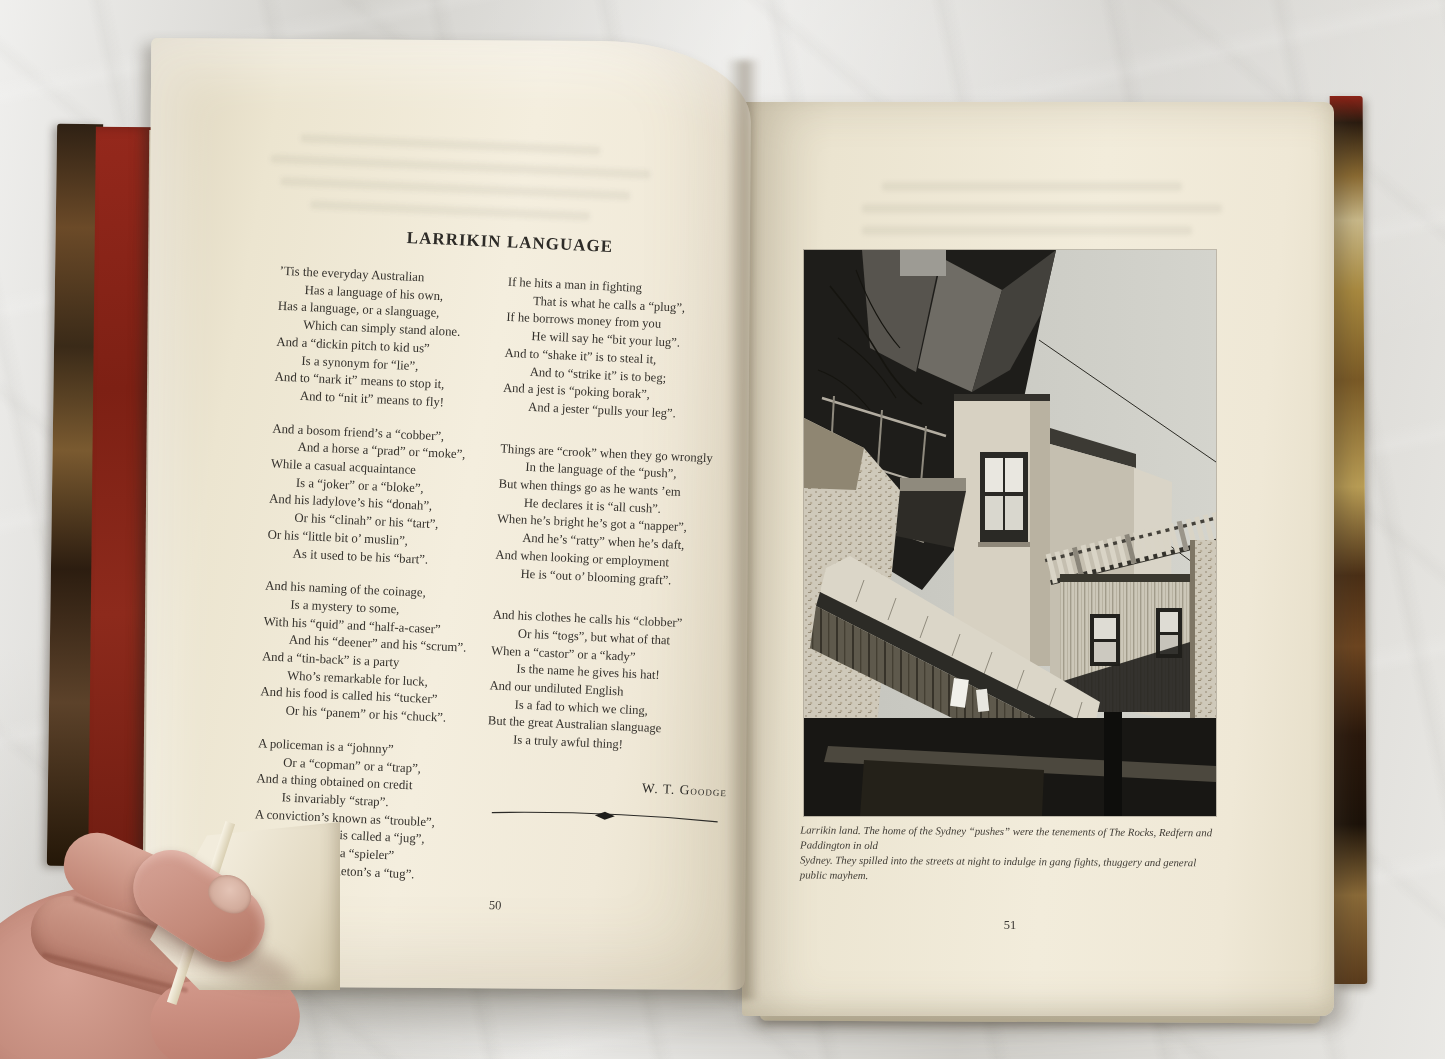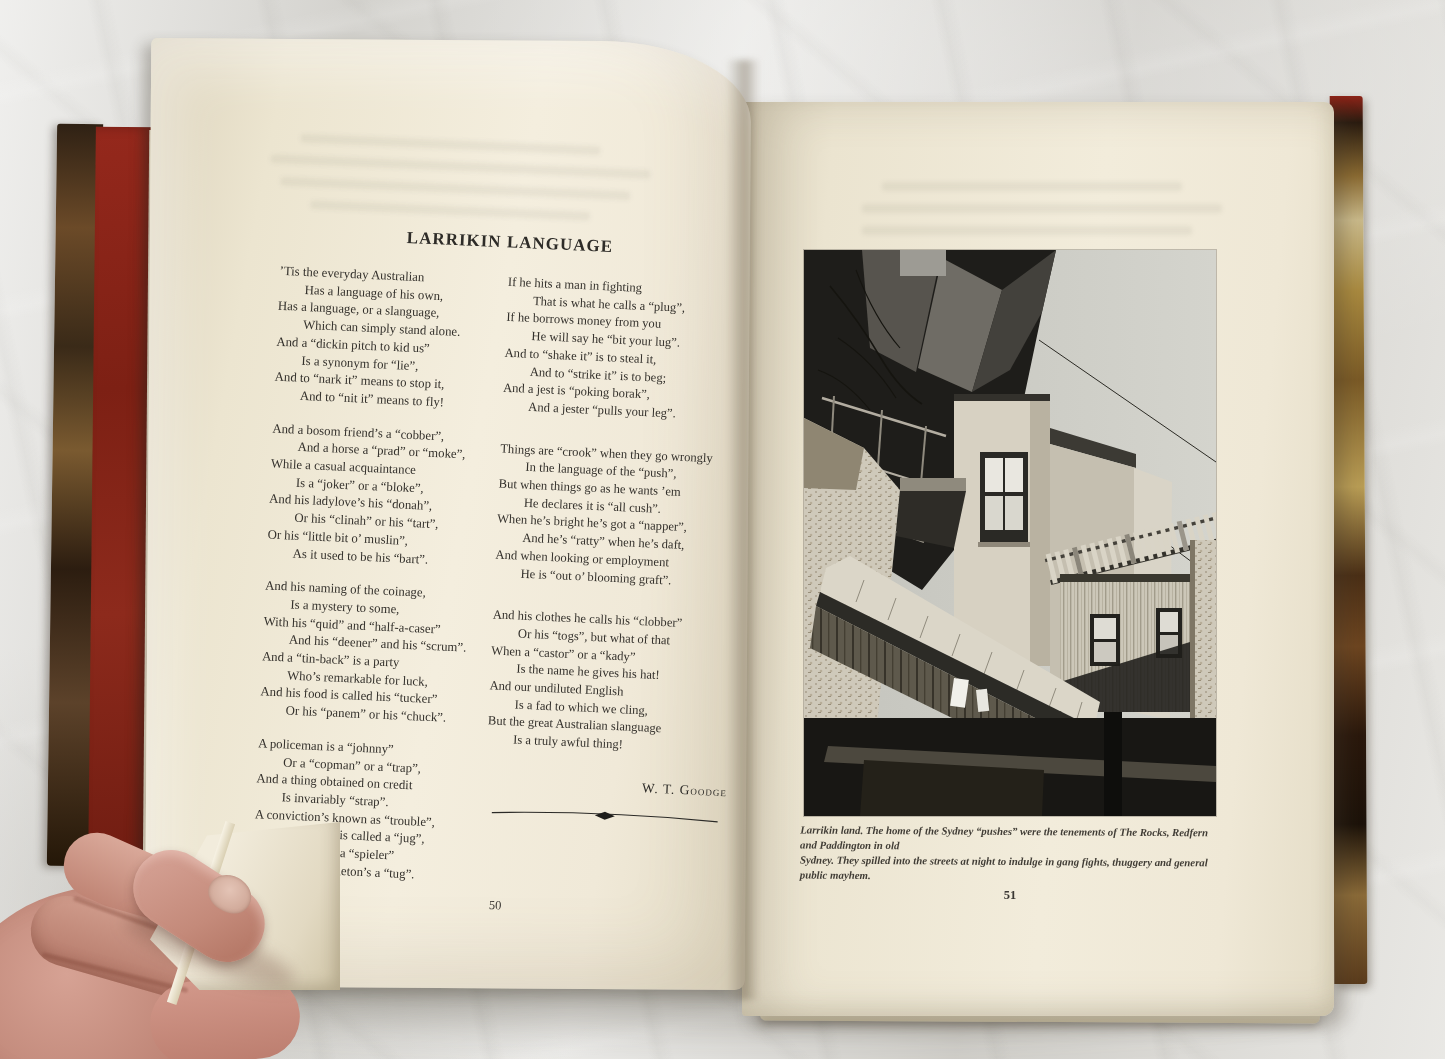--- a/index.html
+++ b/index.html
@@ -26,21 +26,21 @@
   .cover-page-edge{position:absolute;left:146px;top:130px;width:14px;height:748px;transform:rotate(.5deg);
     background:linear-gradient(90deg,#efe7d2,#d9cfb4);}
   
   .cover-marble-right{position:absolute;left:1332px;top:96px;width:33px;height:888px;transform:rotate(-.3deg);
     background:linear-gradient(#8c2418 0%, #2a1c10 3%, #8a6a32 9%, #c9b98a 14%, #a8893f 22%, #7a5a26 32%, #b99d55 44%, #4a2f16 54%, #6d4520 62%, #2a180c 72%, #1c1209 82%, #8a6a38 90%, #5a3b1c 100%);
     box-shadow:3px 4px 8px rgba(70,60,45,.4);border-radius:0 3px 3px 0;}
   
   .page-right{position:absolute;left:742px;top:102px;width:592px;height:914px;
     background:linear-gradient(95deg,#d9d1bb 0%,#ebe4d0 14%,#f2ecdb 55%,#efe8d6 82%,#e4dcc6 100%);
     border-radius:4px 10px 12px 4px;
-    box-shadow:10px 10px 18px rgba(70,60,45,.30), inset 30px 0 45px rgba(120,105,80,.22), inset -6px -8px 18px rgba(140,125,95,.18);font-weight:bold;}
+    box-shadow:10px 10px 18px rgba(70,60,45,.30), inset 30px 0 45px rgba(120,105,80,.22), inset -6px -8px 18px rgba(140,125,95,.18);}
   .under-pages{position:absolute;left:760px;top:1008px;width:560px;height:14px;transform:rotate(.3deg);
     background:linear-gradient(#efe8d4,#cdc3a6);border-radius:0 0 6px 6px;box-shadow:0 4px 8px rgba(70,60,45,.35);}
   .page-left{position:absolute;left:148px;top:40px;width:600px;height:948px;transform:rotate(.4deg);
     background:linear-gradient(100deg,#ddd4bd 0%,#ece5d0 18%,#f4eede 52%,#f0e9d8 78%,#e3dbc4 100%);
     border-radius:6px 150px 10px 8px / 6px 80px 10px 8px;
     box-shadow:-8px 6px 14px rgba(60,52,40,.30), inset -40px -25px 70px rgba(130,115,85,.16), inset 20px 30px 50px rgba(255,255,255,.45);}
   .gutter-shadow{position:absolute;left:726px;top:60px;width:34px;height:940px;
     background:linear-gradient(90deg,rgba(0,0,0,0),rgba(95,82,58,.38) 55%,rgba(0,0,0,0));filter:blur(3px);}
   
   .ghost{position:absolute;background:rgba(115,108,92,.09);filter:blur(2px);border-radius:3px;}
@@ -51,21 +51,21 @@
   .col1{left:118px;top:228px;width:225px;transform:rotate(2.2deg);font-size:12.8px;}
   .col2{left:348px;top:238px;width:252px;transform:rotate(2.2deg);font-size:12.6px;}
   .stanza{margin-bottom:16px;}
   .col2 .stanza{margin-bottom:25px;}
   .poem-line{line-height:17.7px;white-space:nowrap;}
   .poem-line.indent{padding-left:26px;}
   .poem-author{margin-top:4px;text-align:right;padding-right:10px;font-variant:small-caps;letter-spacing:1px;font-size:13.5px;color:#2e2c28;}
   .divider{margin-top:14px;width:230px;height:14px;margin-left:6px;}
   .page-num{position:absolute;font-size:12.5px;color:#3a3733;text-align:center;}
   .page-num.left{left:200px;top:858px;width:300px;transform:rotate(2deg);}
-  .page-num.right{left:62px;top:786px;width:412px;}
+  .page-num.right{left:62px;top:816px;width:412px;}
   
   .photo-frame{position:absolute;left:62px;top:148px;width:412px;height:566px;outline:1px solid rgba(40,36,30,.25);}
   .photo-frame svg{display:block;}
   .caption{position:absolute;left:58px;top:722px;width:424px;font-style:italic;font-size:10.8px;line-height:15px;color:#413d36;transform:rotate(.4deg);}
   
   .hand{position:absolute;left:0;top:820px;width:340px;height:239px;}
   .palm{position:absolute;left:-40px;top:64px;width:300px;height:230px;border-radius:46% 54% 40% 60%;
     background:radial-gradient(circle at 38% 35%,#d6a294,#bd8374 60%,#a96d5e 95%);transform:rotate(-14deg);
     box-shadow:inset -14px -10px 28px rgba(120,60,48,.35);}
   .finger-a{position:absolute;left:58px;top:40px;width:200px;height:66px;border-radius:34px;transform:rotate(24deg);

